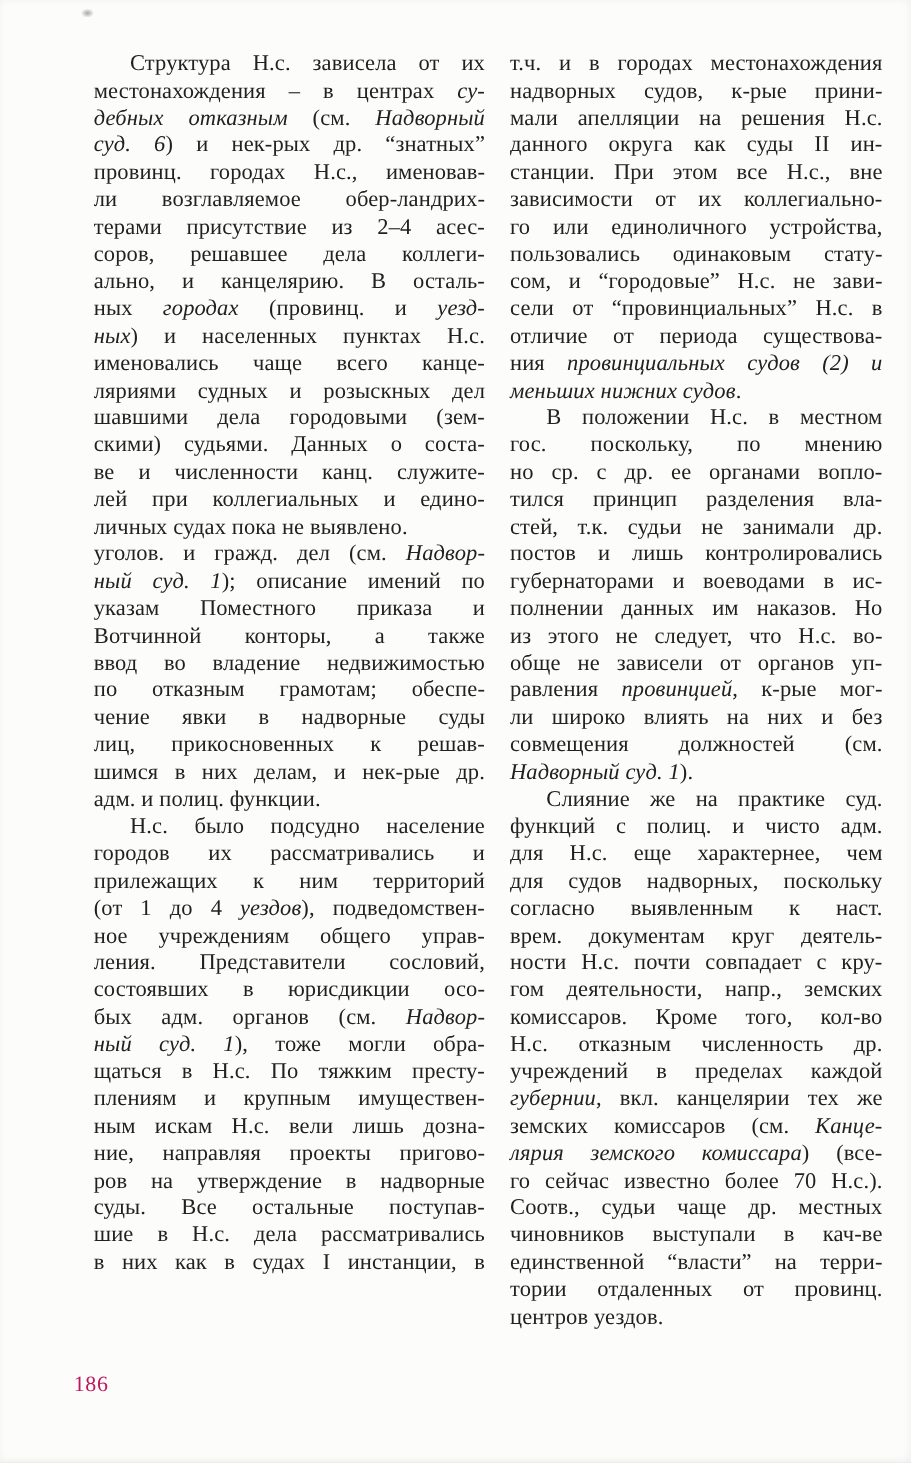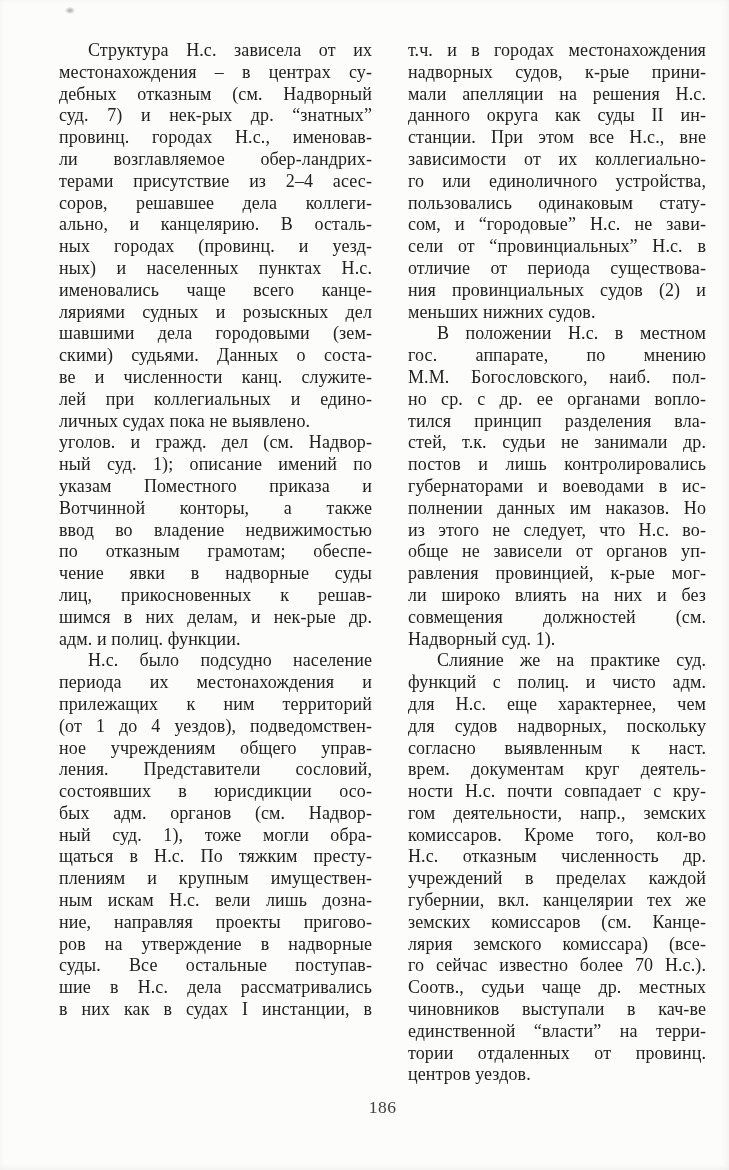--- a/index.html
+++ b/index.html
@@ -12,48 +12,48 @@
     color:#212121;
     overflow:hidden;
     box-shadow: inset -2px 0 8px rgba(0,0,0,0.03), inset 0 -2px 6px rgba(0,0,0,0.03);
   }
   .col {
     position:absolute; top:40px;
     font-size:18px;
     line-height:21.8px;
     letter-spacing:0.1px;
   }
-  .col-left  { left:59px;  width:313px; }
+  .col-left  { left:75px;  width:313px; }
   .col-right { left:408px; width:298px; }
   .line { text-align:justify; text-align-last:justify; white-space:normal; }
   .line.end { text-align-last:left; }
   .line.indent { text-indent:29px; }
-  .it { }
+  .it { font-style:italic; }
   .pagenum {
     position:absolute; top:1097px; left:59px; width:647px;
-    text-align:center; font-size:17.5px; color:#404040;
+    font-size:17.5px; color:#be185d;
     letter-spacing:0.5px;
   }
   .speck {
     position:absolute; left:65px; top:7px; width:10px; height:7px;
     background: radial-gradient(ellipse at center, #8d8d8d 0%, #cfcfcf 45%, rgba(255,255,255,0) 75%);
     border-radius:50%;
     opacity:0.75;
   }
 </style>
 </head>
 <body>
 
 <div class="page">
   <div class="speck"></div>
   <div class="col col-left" id="col-left">
       <div class="line indent"><span>Структура Н.с. зависела от их</span></div>
       <div class="line"><span>местонахождения – в центрах </span><span class="it">су-</span></div>
       <div class="line"><span class="it">дебных отказным</span><span> (см. </span><span class="it">Надворный</span></div>
-      <div class="line"><span class="it">суд. 7</span><span>) и нек-рых др. “знатных”</span></div>
+      <div class="line"><span class="it">суд. 6</span><span>) и нек-рых др. “знатных”</span></div>
       <div class="line"><span>провинц. городах Н.с., именовав-</span></div>
       <div class="line"><span>ли возглавляемое обер-ландрих-</span></div>
       <div class="line"><span>терами присутствие из 2–4 асес-</span></div>
       <div class="line"><span>соров, решавшее дела коллеги-</span></div>
       <div class="line"><span>ально, и канцелярию. В осталь-</span></div>
       <div class="line"><span>ных </span><span class="it">городах</span><span> (провинц. и </span><span class="it">уезд-</span></div>
       <div class="line"><span class="it">ных</span><span>) и населенных пунктах Н.с.</span></div>
       <div class="line"><span>именовались чаще всего канце-</span></div>
       <div class="line"><span>ляриями судных и розыскных дел</span></div>
       <div class="line"><span>шавшими дела городовыми (зем-</span></div>
@@ -65,21 +65,21 @@
       <div class="line"><span class="it">ный суд. 1</span><span>); описание имений по</span></div>
       <div class="line"><span>указам Поместного приказа и</span></div>
       <div class="line"><span>Вотчинной конторы, а также</span></div>
       <div class="line"><span>ввод во владение недвижимостью</span></div>
       <div class="line"><span>по отказным грамотам; обеспе-</span></div>
       <div class="line"><span>чение явки в надворные суды</span></div>
       <div class="line"><span>лиц, прикосновенных к решав-</span></div>
       <div class="line"><span>шимся в них делам, и нек-рые др.</span></div>
       <div class="line end"><span>адм. и полиц. функции.</span></div>
       <div class="line indent"><span>Н.с. было подсудно население</span></div>
-      <div class="line"><span>периода их местонахождения и</span></div>
+      <div class="line"><span>городов их рассматривались и</span></div>
       <div class="line"><span>прилежащих к ним территорий</span></div>
       <div class="line"><span>(от 1 до 4 </span><span class="it">уездов</span><span>), подведомствен-</span></div>
       <div class="line"><span>ное учреждениям общего управ-</span></div>
       <div class="line"><span>ления. Представители сословий,</span></div>
       <div class="line"><span>состоявших в юрисдикции осо-</span></div>
       <div class="line"><span>бых адм. органов (см. </span><span class="it">Надвор-</span></div>
       <div class="line"><span class="it">ный суд. 1</span><span>), тоже могли обра-</span></div>
       <div class="line"><span>щаться в Н.с. По тяжким престу-</span></div>
       <div class="line"><span>плениям и крупным имуществен-</span></div>
       <div class="line"><span>ным искам Н.с. вели лишь дозна-</span></div>
@@ -97,22 +97,21 @@
       <div class="line"><span>станции. При этом все Н.с., вне</span></div>
       <div class="line"><span>зависимости от их коллегиально-</span></div>
       <div class="line"><span>го или единоличного устройства,</span></div>
       <div class="line"><span>пользовались одинаковым стату-</span></div>
       <div class="line"><span>сом, и “городовые” Н.с. не зави-</span></div>
       <div class="line"><span>сели от “провинциальных” Н.с. в</span></div>
       <div class="line"><span>отличие от периода существова-</span></div>
       <div class="line"><span>ния </span><span class="it">провинциальных судов (2)</span><span class="it"> и</span></div>
       <div class="line end"><span class="it">меньших нижних судов</span><span>.</span></div>
       <div class="line indent"><span>В положении Н.с. в местном</span></div>
-      <div class="line"><span>гос. аппарате, по мнению</span></div>
-      <div class="line"><span>М.М. Богословского, наиб. пол-</span></div>
+      <div class="line"><span>гос. поскольку, по мнению</span></div>
       <div class="line"><span>но ср. с др. ее органами вопло-</span></div>
       <div class="line"><span>тился принцип разделения вла-</span></div>
       <div class="line"><span>стей, т.к. судьи не занимали др.</span></div>
       <div class="line"><span>постов и лишь контролировались</span></div>
       <div class="line"><span>губернаторами и воеводами в ис-</span></div>
       <div class="line"><span>полнении данных им наказов. Но</span></div>
       <div class="line"><span>из этого не следует, что Н.с. во-</span></div>
       <div class="line"><span>обще не зависели от органов уп-</span></div>
       <div class="line"><span>равления </span><span class="it">провинцией</span><span>, к-рые мог-</span></div>
       <div class="line"><span>ли широко влиять на них и без</span></div>

